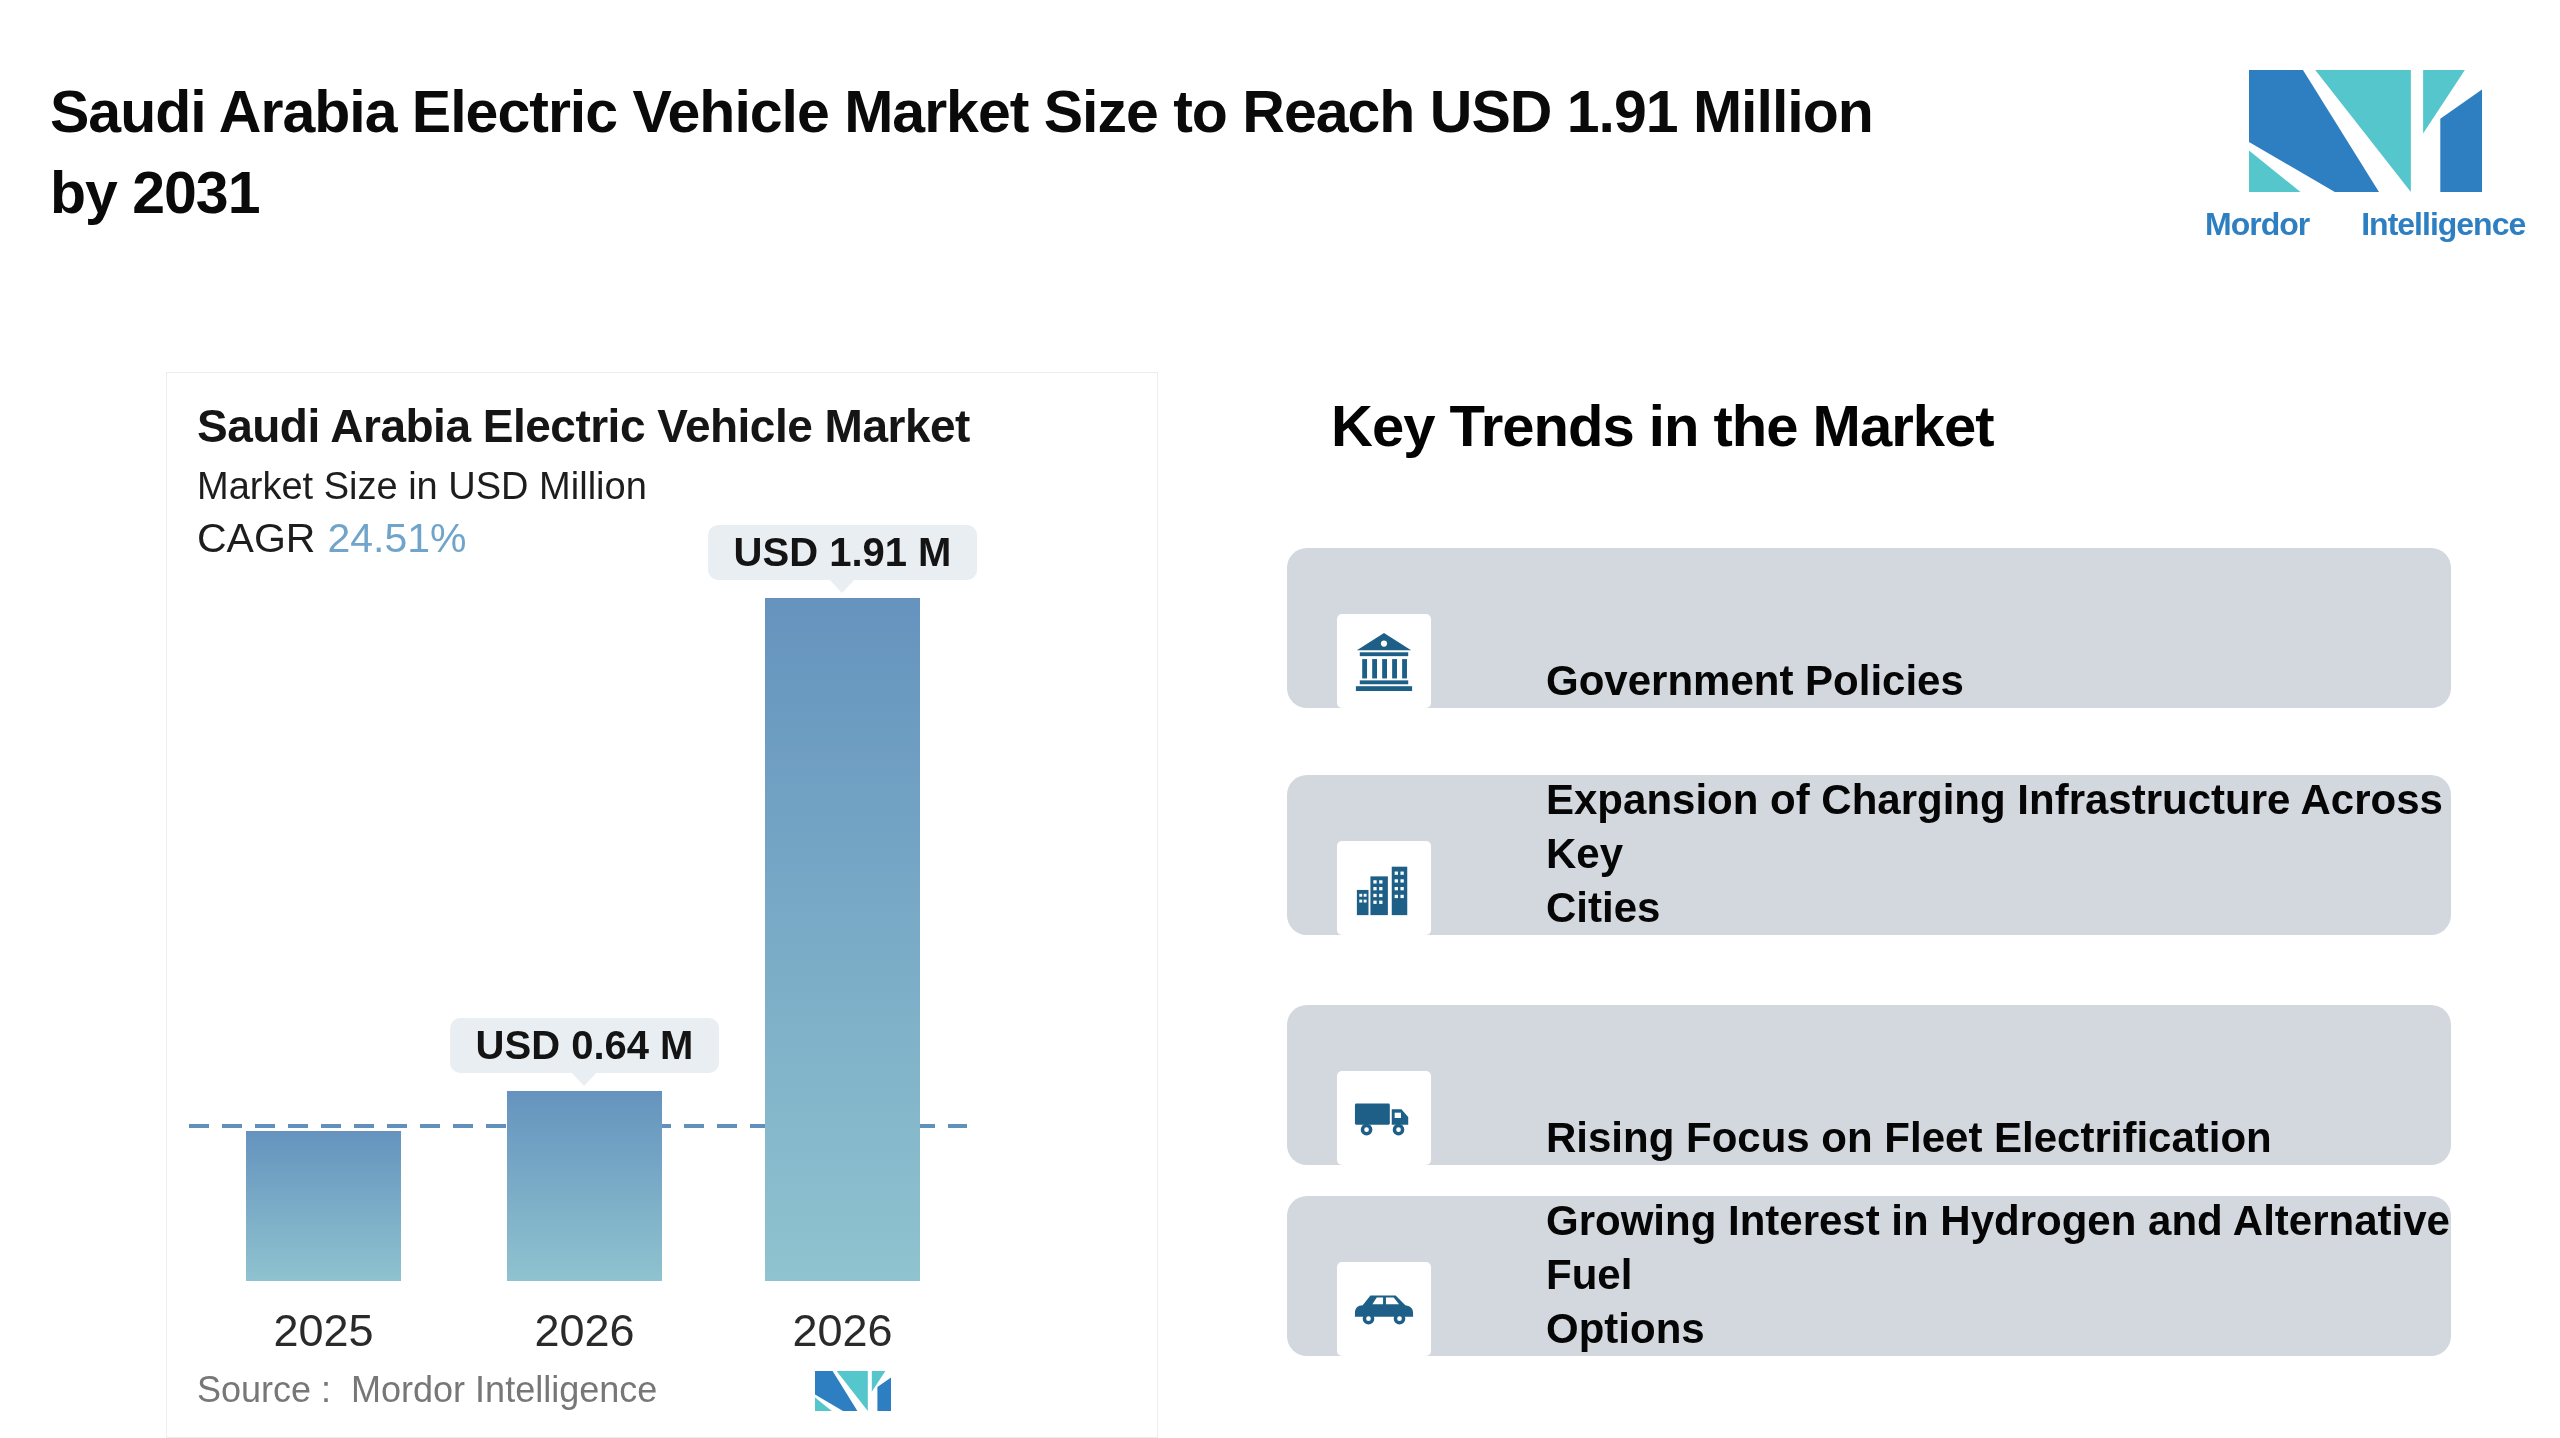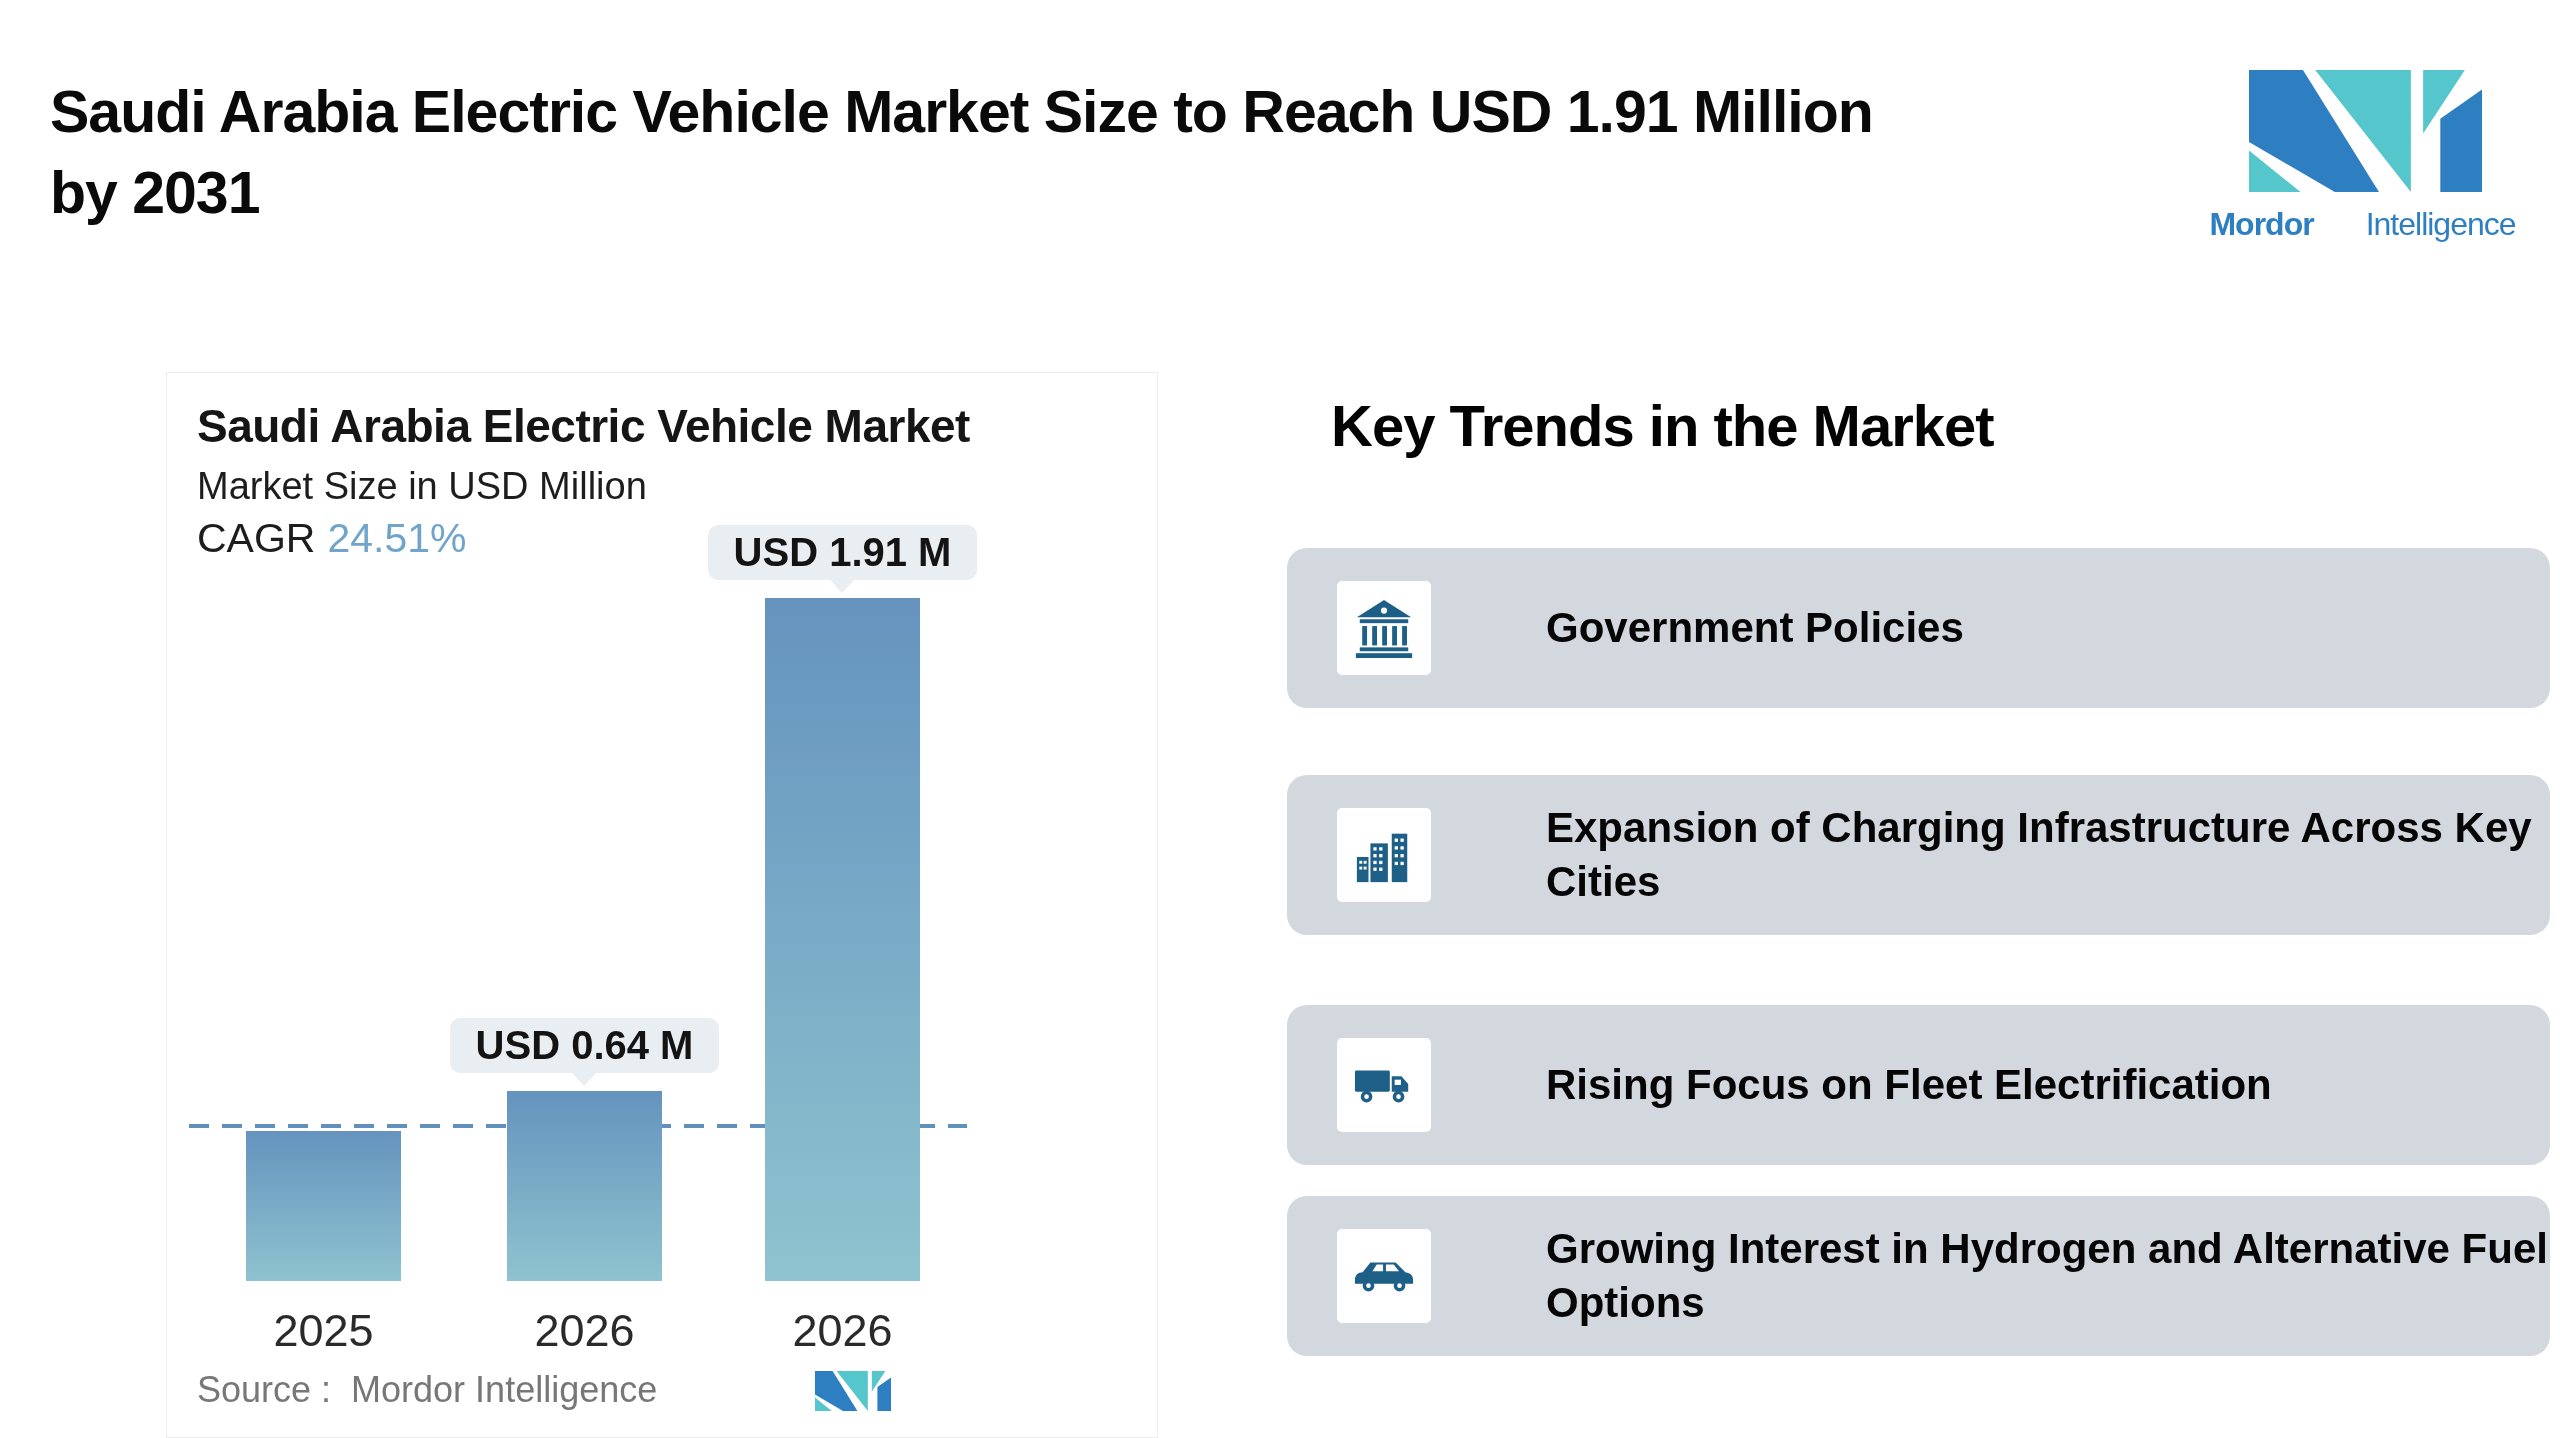--- a/index.html
+++ b/index.html
@@ -20,21 +20,21 @@
   .page-title{
     left:50px;top:72px;width:2100px;
     font-size:59px;font-weight:700;line-height:81px;letter-spacing:-1px;
     color:#0a0a0a;white-space:pre-line;
   }
   .logo-card{left:2205px;top:56px;width:315px;height:262px;background:#fff;}
   .logo-mark{left:44px;top:14px;}
   .logo-words{left:0;top:150px;width:315px;text-align:center;
     font-size:32px;letter-spacing:-1px;color:var(--logo-blue);white-space:nowrap;}
   .logo-words .bold{font-weight:700;margin-right:9px;}
-  .logo-words .light{font-weight:400;margin-left:43px;}
+  .logo-words .light{font-weight:700;margin-left:43px;}
 
   
   .chart-card{
     left:166px;top:372px;width:992px;height:1066px;background:#fff;
     border:1px solid #ededed;box-sizing:border-box;
   }
   .chart-title{left:30px;top:26px;font-size:46px;font-weight:700;letter-spacing:-0.5px;color:#151515;white-space:nowrap;}
   .chart-subtitle{left:30px;top:92px;font-size:38px;font-weight:400;color:#1d1d1d;white-space:nowrap;}
   .cagr-row{left:30px;top:142px;font-size:41px;color:#1d1d1d;white-space:nowrap;}
   .cagr-row .cagr-value{color:var(--cagr-color);margin-left:12px;}
@@ -64,22 +64,22 @@
     font-size:45px;font-weight:400;color:#2a2a2a;
   }
   .source-row{left:30px;top:996px;font-size:36px;color:var(--source-color);white-space:pre;}
   .footer-logo{left:648px;top:998px;}
 
   
   .trends-heading{
     left:1331px;top:392px;font-size:58px;font-weight:700;letter-spacing:-1px;color:#030303;white-space:nowrap;
   }
   .trend-card{
-    left:1287px;width:1263px;height:160px;background:var(--card-bg);
-    border-radius:20px;display:flex;align-items:center;box-sizing:border-box;padding-left:50px;
+    left:1287px;width:1164px;height:160px;background:var(--card-bg);
+    border-radius:20px;display:flex;align-items:flex-end;box-sizing:border-box;padding-left:50px;
   }
   .icon-box{
     width:94px;height:94px;background:#ffffff;border-radius:5px;flex:0 0 auto;
     display:flex;align-items:center;justify-content:center;color:var(--icon-blue);
   }
   .trend-label{
     margin-left:115px;font-size:42px;font-weight:700;line-height:54px;color:#060606;white-space:pre-line;
   }
 </style>
 </head>

